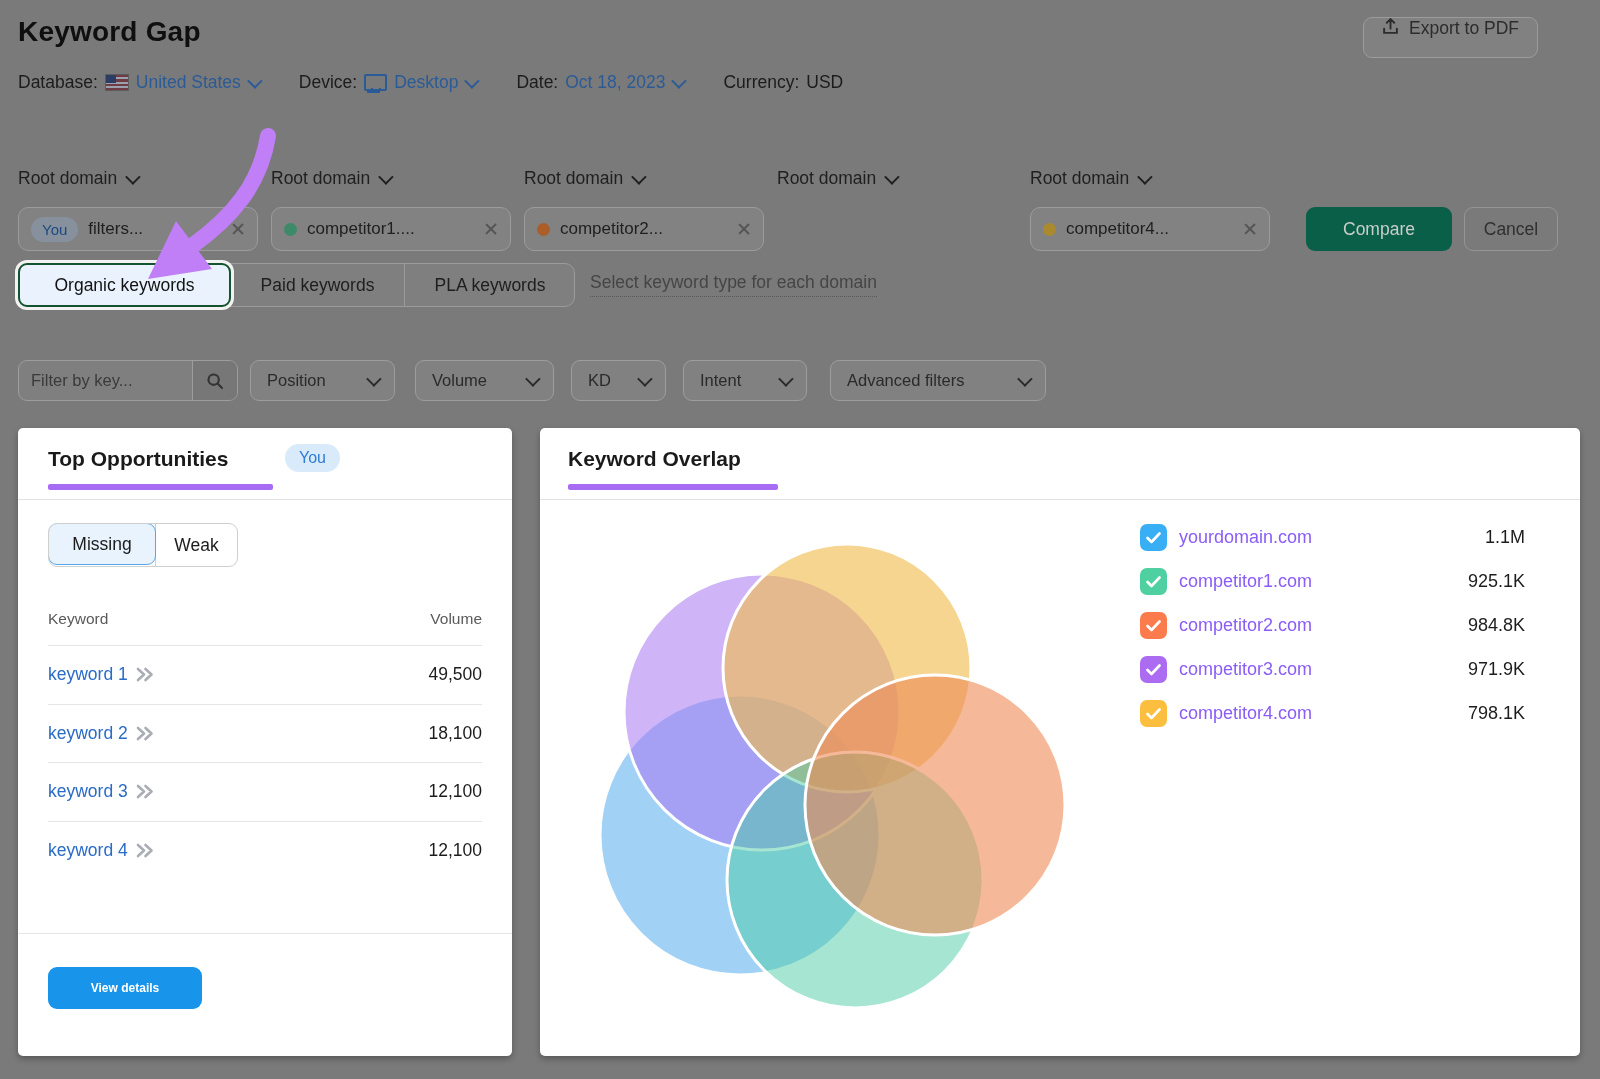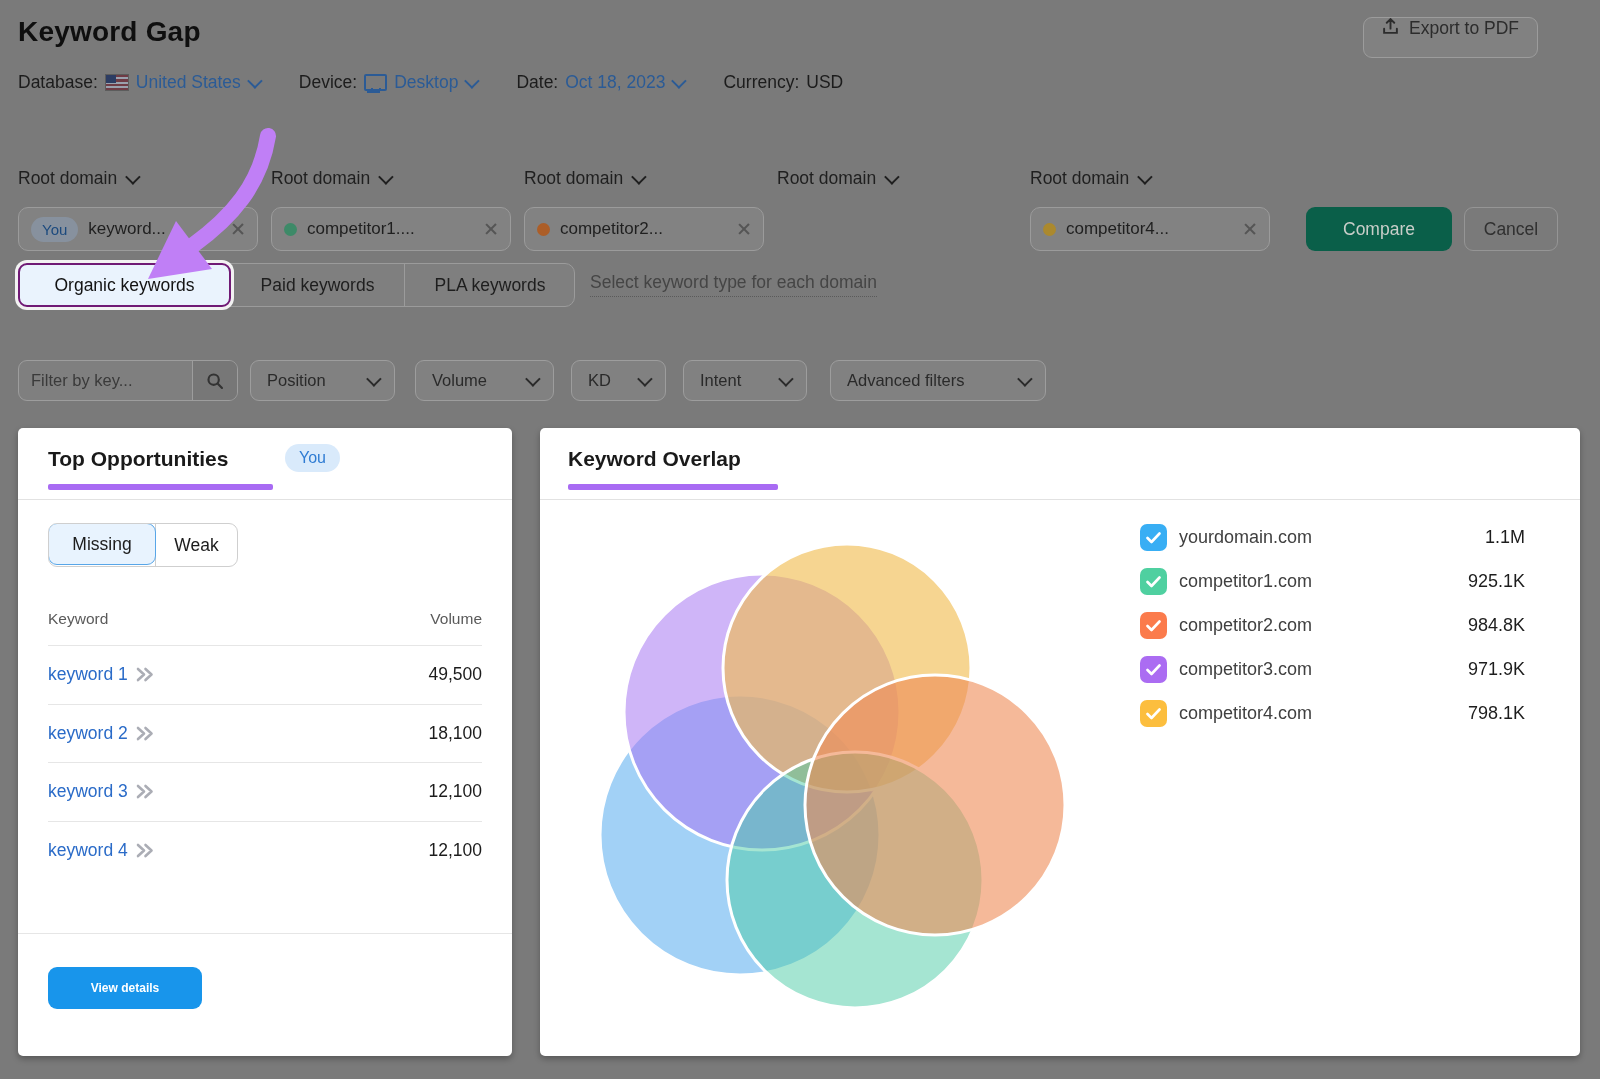--- a/index.html
+++ b/index.html
@@ -36,21 +36,21 @@
     border:none;border-radius:9px;font-size:17.5px;cursor:pointer;}
   .cancel-btn{position:absolute;left:1464px;top:207px;width:94px;height:44px;background:transparent;color:#303030;
     border:1px solid #959595;border-radius:9px;font-size:17.5px;cursor:pointer;}
 
   
   .tab-group{position:absolute;left:18px;top:263px;width:557px;height:44px;box-sizing:border-box;border:1px solid #9b9b9b;
     border-radius:10px;background:#7f7f7f;display:flex;}
   .kw-tab{flex:none;display:flex;align-items:center;justify-content:center;font-size:17.5px;color:#1e1e1e;cursor:pointer;
     border-right:1px solid #9b9b9b;box-sizing:border-box;}
   .kw-tab:last-child{border-right:none;}
-  .kw-tab.active{background:#eaf3fd;border:2px solid #701a75;border-radius:9px;color:#121212;
+  .kw-tab.active{background:#eaf3fd;border:2px solid #14532d;border-radius:9px;color:#121212;
     box-shadow:0 0 0 3px rgba(255,255,255,.9);margin:-1px 0 -1px -1px;z-index:5;}
   .select-type-link{position:absolute;left:590px;top:272px;font-size:17.5px;color:#454545;
     border-bottom:1.5px dotted #5a5a5a;padding-bottom:3px;cursor:pointer;}
 
   
   .filter-wrap{position:absolute;top:360px;height:41px;box-sizing:border-box;}
   .search-box{left:18px;width:220px;display:flex;border:1px solid #9d9d9d;border-radius:9px;overflow:hidden;background:#7f7f7f;}
   .search-box input{flex:1;min-width:0;border:none;background:transparent;padding:0 12px;font-size:16.5px;color:#2a2a2a;outline:none;font-family:inherit;}
   .search-box input::placeholder{color:#3a3a3a;opacity:1;}
   .search-btn{width:45px;height:39px;background:#777;border:none;border-left:1px solid #9d9d9d;display:flex;align-items:center;justify-content:center;cursor:pointer;}
@@ -84,21 +84,21 @@
   .kw-link{color:#2a6bc8;font-size:17.5px;display:flex;align-items:center;gap:8px;cursor:pointer;}
   .kw-vol{color:#1c1c1c;font-size:17.5px;}
   .rows-bottom{position:absolute;left:0;right:0;top:505px;height:1px;background:#e6e6e6;}
   .view-details{position:absolute;left:30px;top:539px;width:154px;height:42px;background:#1895eb;color:#fff;
     font-size:12px;font-weight:bold;border:none;border-radius:9px;cursor:pointer;font-family:inherit;}
 
   
   .legend{position:absolute;left:600px;top:95px;width:385px;display:flex;flex-direction:column;gap:15px;}
   .legend-row{display:flex;align-items:center;height:29px;}
   .cbx{width:27px;height:27px;border-radius:7px;display:flex;align-items:center;justify-content:center;flex:none;cursor:pointer;}
-  .legend-label{margin-left:12px;font-size:18px;color:#404040;}
+  .legend-label{margin-left:12px;font-size:18px;color:#8b5cf6;}
   .legend-val{margin-left:auto;font-size:18px;color:#1d1d1d;}
 
   .venn{position:absolute;left:20px;top:67px;}
 
   
   .anno-arrow{position:absolute;left:120px;top:125px;z-index:50;pointer-events:none;}
 </style>
 </head>
 <body>
 
@@ -160,21 +160,21 @@
       <span>Root domain</span>
       <span class="chev"></span>
     </div>
   <div class="root-label" style="left:1030px">
       <span>Root domain</span>
       <span class="chev"></span>
     </div>
 
   <div class="chip" style="left:18px">
     <span class="you-pill">You</span>
-    <span>keyword...</span>
+    <span>filters...</span>
     <span class="spacer"></span>
     <span class="x-icon"></span>
   </div>
   <div class="chip" style="left:271px">
     <span class="dot" style="background: rgb(61, 138, 104);"></span>
     <span>competitor1....</span>
     <span class="spacer"></span>
     <span class="x-icon"></span>
   </div>
   <div class="chip" style="left:524px">

